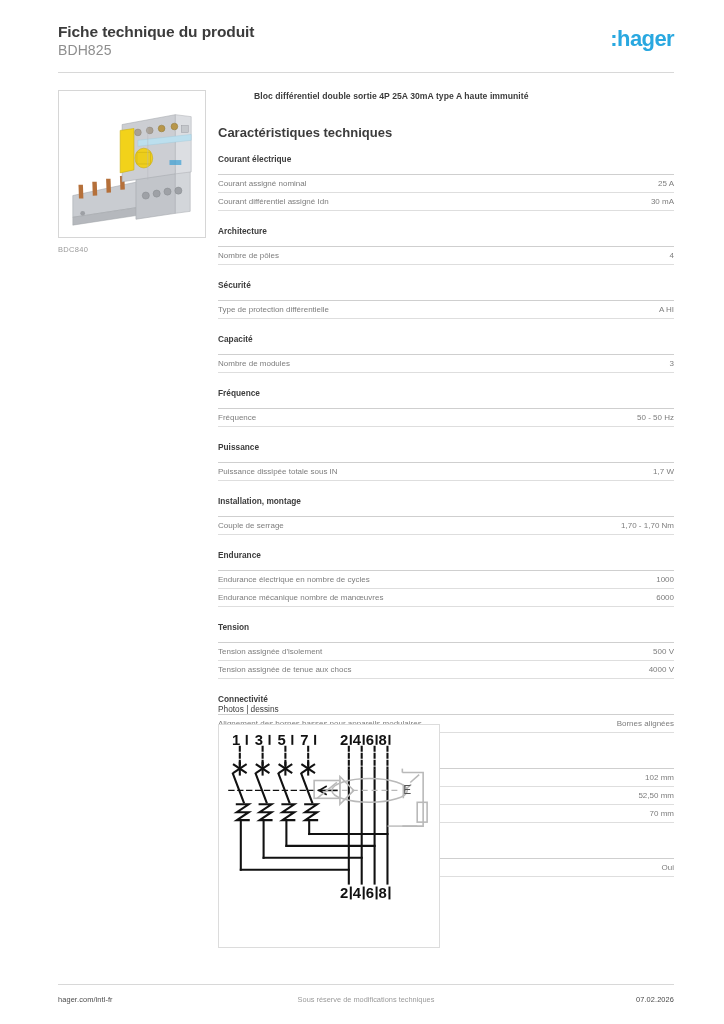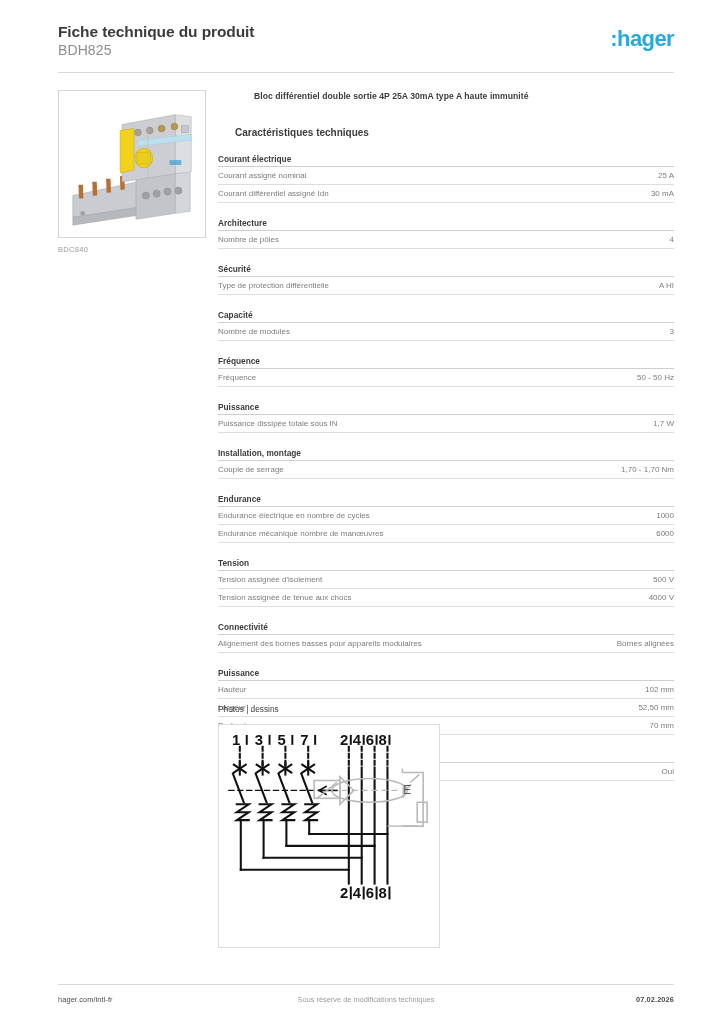--- a/index.html
+++ b/index.html
@@ -85,35 +85,34 @@
   }
   .product-name {
     font-size: 8.6px;
     font-weight: bold;
     color: #3c3c3c;
     letter-spacing: 0.05px;
     line-height: 12px;
     margin-left: 36px;
   }
   .spec-heading {
-    font-size: 10px;
+    font-size: 13px;
     font-weight: bold;
     color: #3c3c3c;
     margin-top: 25px;
     line-height: 12px;
-    margin-left: 17px;
   }
   .group {
     margin-top: 15px;
   }
   .group-title {
     font-size: 8.3px;
     font-weight: bold;
     color: #3c3c3c;
-    padding-bottom: 1px;
+    padding-bottom: 9px;
     border-bottom: 1px solid #cfcfcf;
     line-height: 11px;
   }
   .row {
     display: flex;
     justify-content: space-between;
     align-items: baseline;
     font-size: 8px;
     color: #7d7d7d;
     padding: 3.5px 0 3.5px 0;
@@ -156,21 +155,21 @@
     position: absolute;
     left: 58px; top: 995px;
     width: 616px;
     display: flex;
     justify-content: space-between;
     align-items: baseline;
     font-size: 7.4px;
   }
   .footer-left { color: #4a4a4a; font-weight: normal; letter-spacing: 0.1px; }
   .footer-center { color: #9a9a9a; position: absolute; left: 50%; transform: translateX(-50%); }
-  .footer-right { color: #4a4a4a; font-weight: bold; letter-spacing: 0.1px; }
+  .footer-right { color: #4a4a4a; font-weight: normal; letter-spacing: 0.1px; }
 </style>
 </head>
 <body>
 
 <div class="page">
 
   <div class="header">
     <div class="header-title">Fiche technique du produit</div>
     <div class="header-subtitle">BDH825</div>
     <div class="logo">:hager</div>

